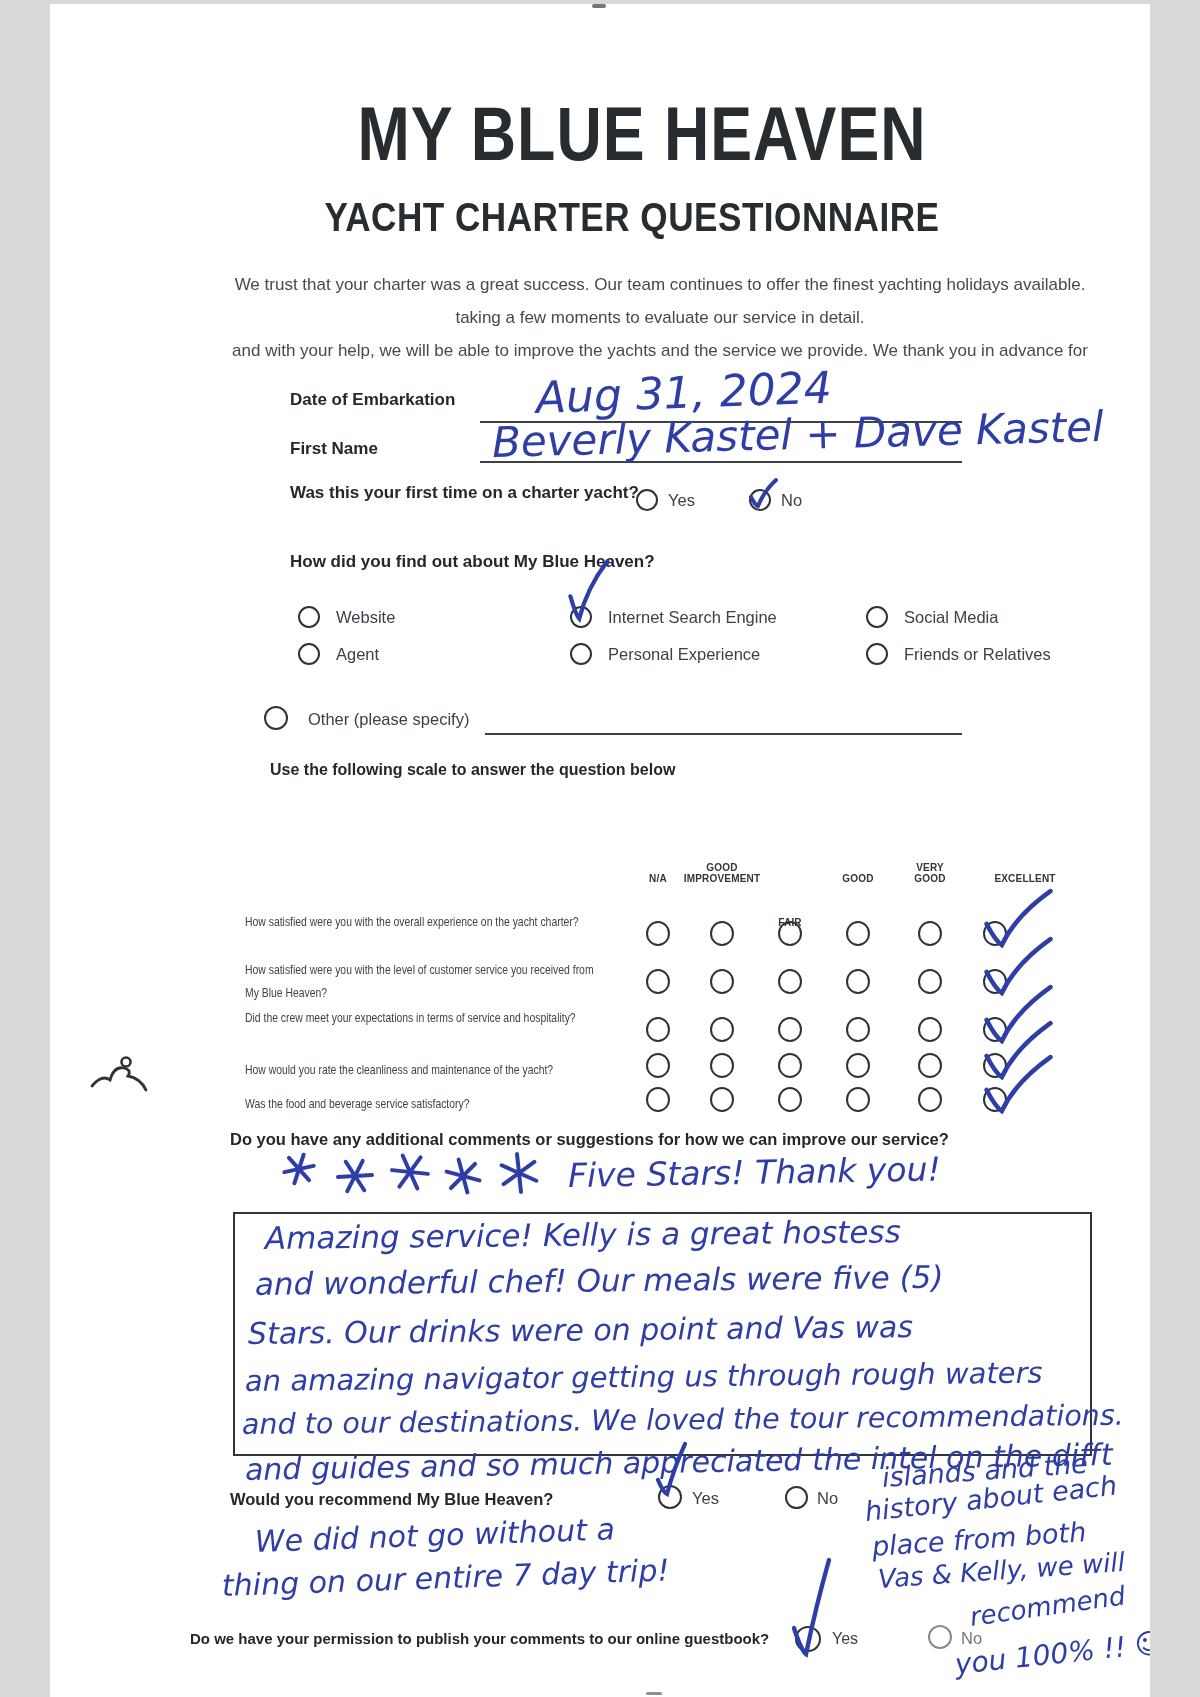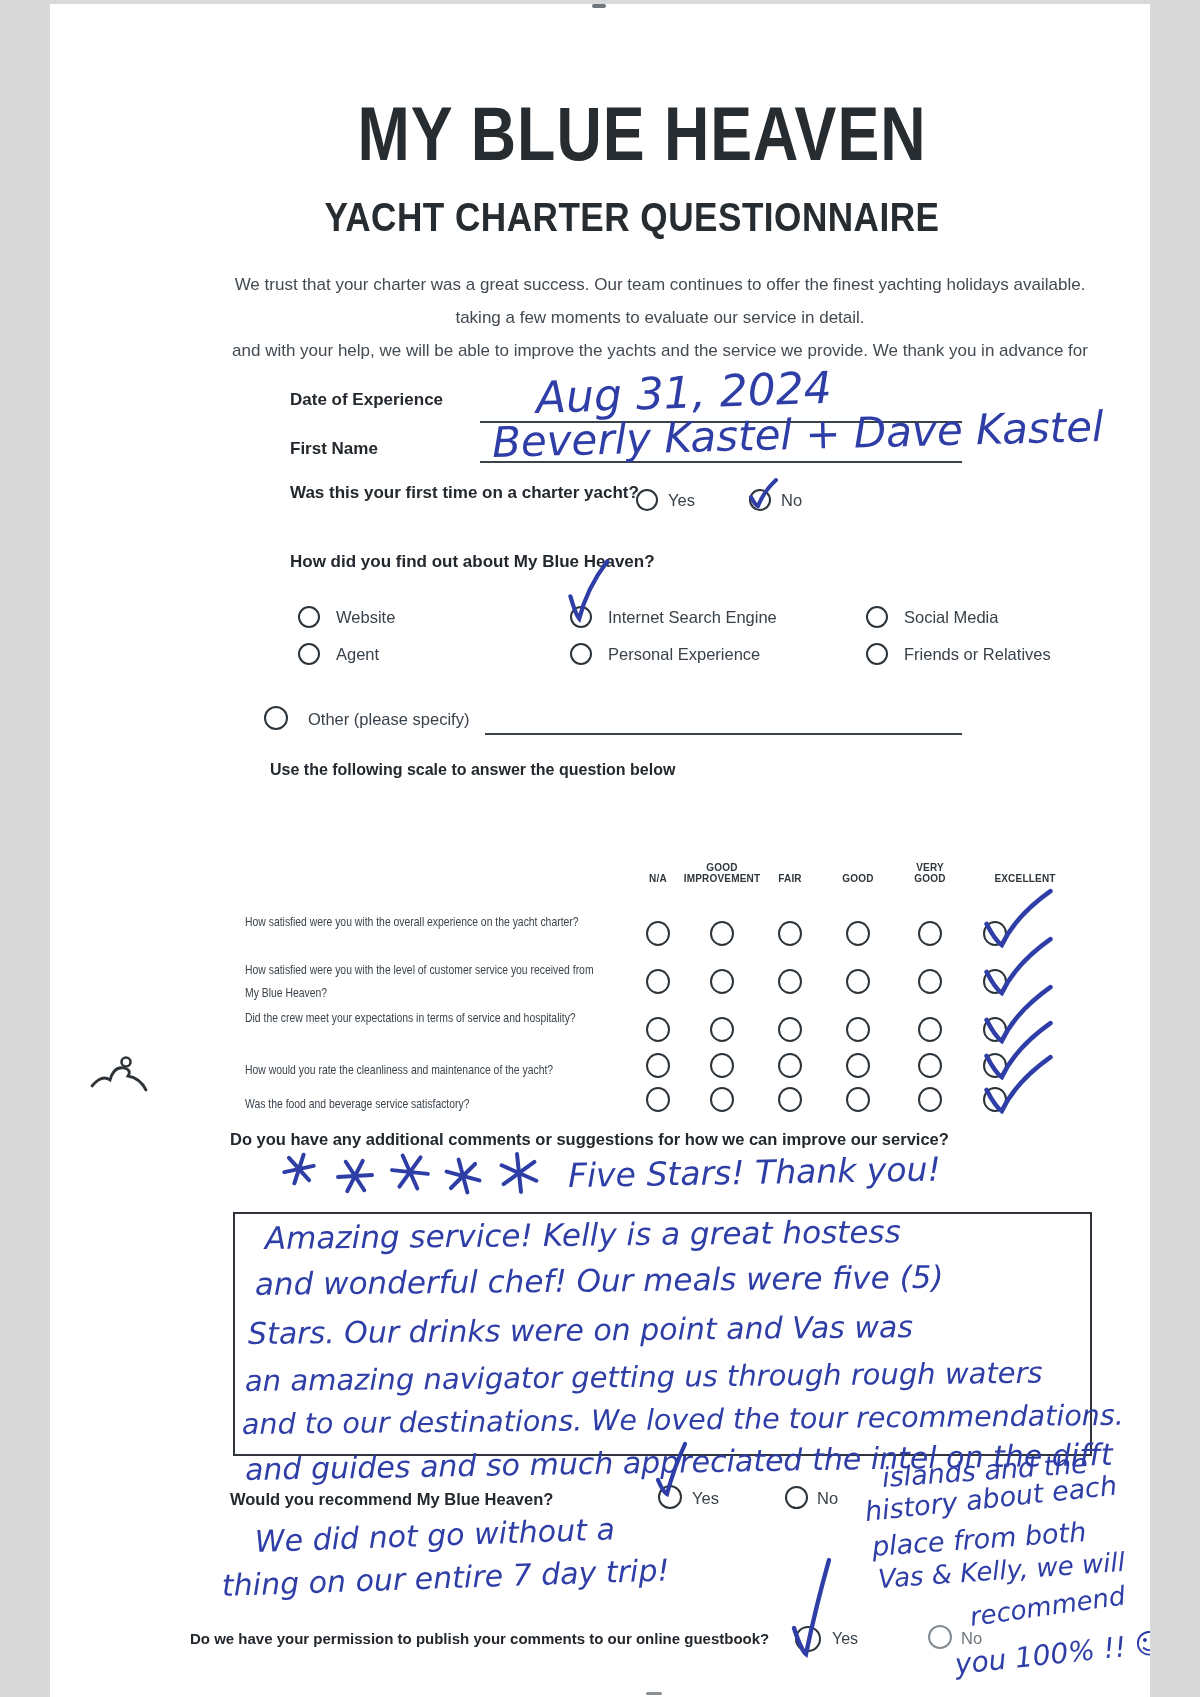--- a/index.html
+++ b/index.html
@@ -42,21 +42,21 @@
   <div class="artifact" style="left:596px;top:1688px;width:16px;height:3px;background:#8a9094;"></div>
 
   <div class="title">MY BLUE HEAVEN</div>
   <div class="subtitle">YACHT CHARTER QUESTIONNAIRE</div>
   <div class="intro">
     <div>We trust that your charter was a great success. Our team continues to offer the finest yachting holidays available.</div>
     <div>taking a few moments to evaluate our service in detail.</div>
     <div>and with your help, we will be able to improve the yachts and the service we provide. We thank you in advance for</div>
   </div>
 
-  <div class="blabel" style="left:240px;top:386px;">Date of Experience</div>
+  <div class="blabel" style="left:240px;top:386px;">Date of Embarkation</div>
   <div class="wline" style="left:430px;top:417px;width:482px;"></div>
   <div class="hand" style="left:486px;top:368px;font-size:44px;transform:rotate(-2deg);">Aug 31, 2024</div>
 
   <div class="blabel" style="left:240px;top:435px;">First Name</div>
   <div class="wline" style="left:430px;top:457px;width:482px;"></div>
   <div class="hand" style="left:442px;top:414px;font-size:42px;transform:rotate(-1.5deg);">Beverly Kastel + Dave Kastel</div>
 
   <div class="blabel" style="left:240px;top:479px;">Was this your first time on a charter yacht?</div>
   <span class="circle" style="left:586px;top:485px;width:22px;height:22px;"></span>
   <div class="ptext" style="left:618px;top:487px;">Yes</div>
@@ -132,21 +132,21 @@
     <div class="opt" style="left: 816px; top: 600px;">
       <span class="circle"></span>
       <span class="optlabel">Social Media</span>
     </div>
     <div class="opt" style="left: 816px; top: 637px;">
       <span class="circle"></span>
       <span class="optlabel">Friends or Relatives</span>
     </div>
     <div class="rhead" style="width: 50px; left: 583px; top: 846px;">N/A</div>
     <div class="rhead" style="width: 92px; left: 626px; top: 846px;">GOOD IMPROVEMENT</div>
-    <div class="rhead" style="width: 50px; left: 715px; top: 846px;">FAIR</div>
+    <div class="rhead" style="width: 50px; left: 715px; top: 890px;">FAIR</div>
     <div class="rhead" style="width: 56px; left: 780px; top: 846px;">GOOD</div>
     <div class="rhead" style="width: 46px; left: 857px; top: 846px;">VERY GOOD</div>
     <div class="rhead" style="width: 84px; left: 933px; top: 846px;">EXCELLENT</div>
     <div class="rq" style="left: 195px; top: 906px;">How satisfied were you with the overall experience on the yacht charter?</div>
     <span class="circle rcirc" style="left: 596px; top: 917px;"></span>
     <span class="circle rcirc" style="left: 660px; top: 917px;"></span>
     <span class="circle rcirc" style="left: 728px; top: 917px;"></span>
     <span class="circle rcirc" style="left: 796px; top: 917px;"></span>
     <span class="circle rcirc" style="left: 868px; top: 917px;"></span>
     <span class="circle rcirc" style="left: 933px; top: 917px;"></span>

